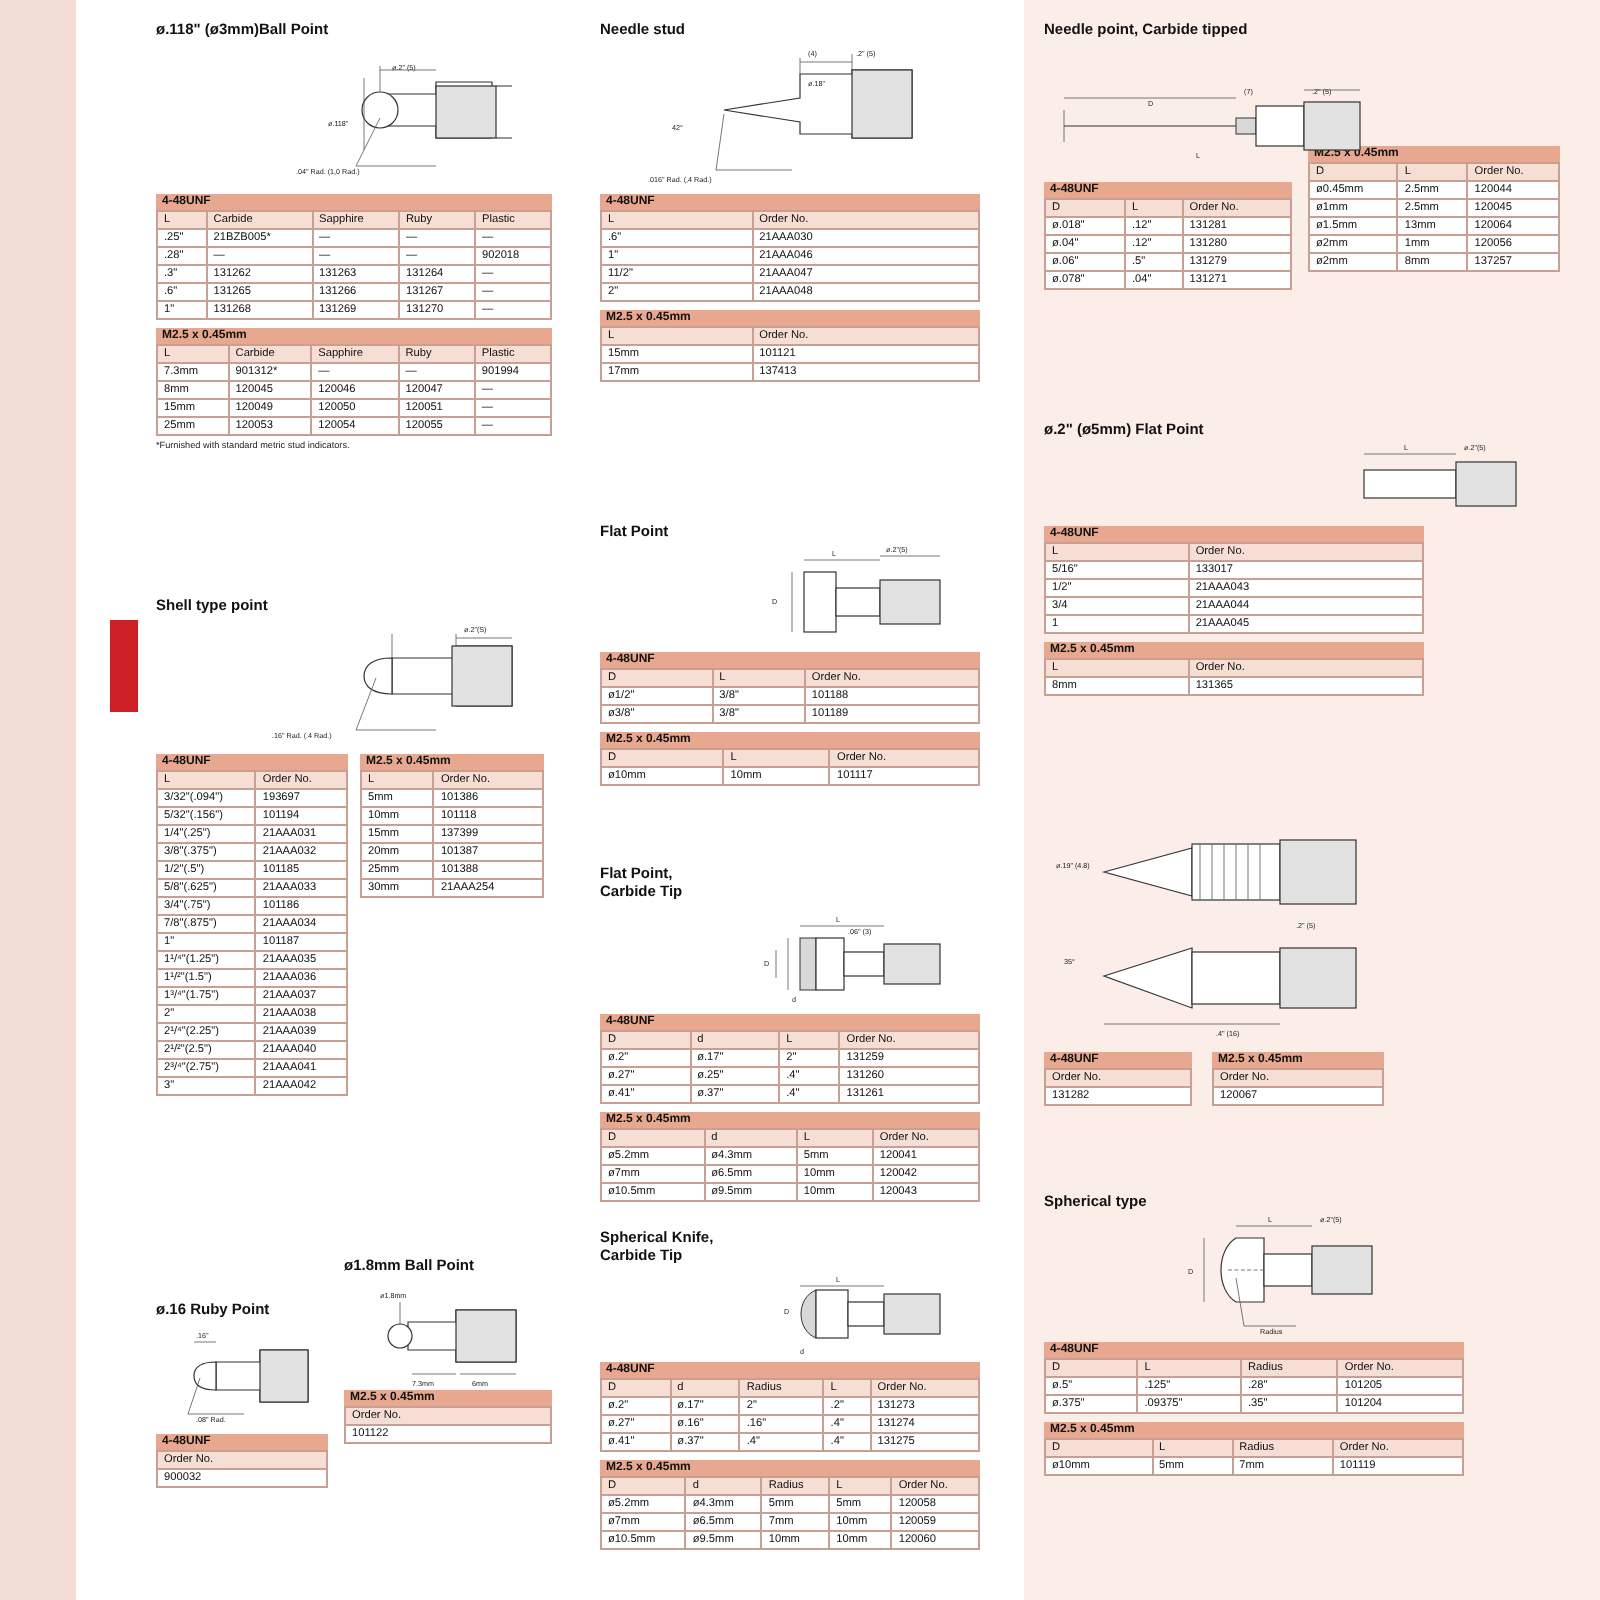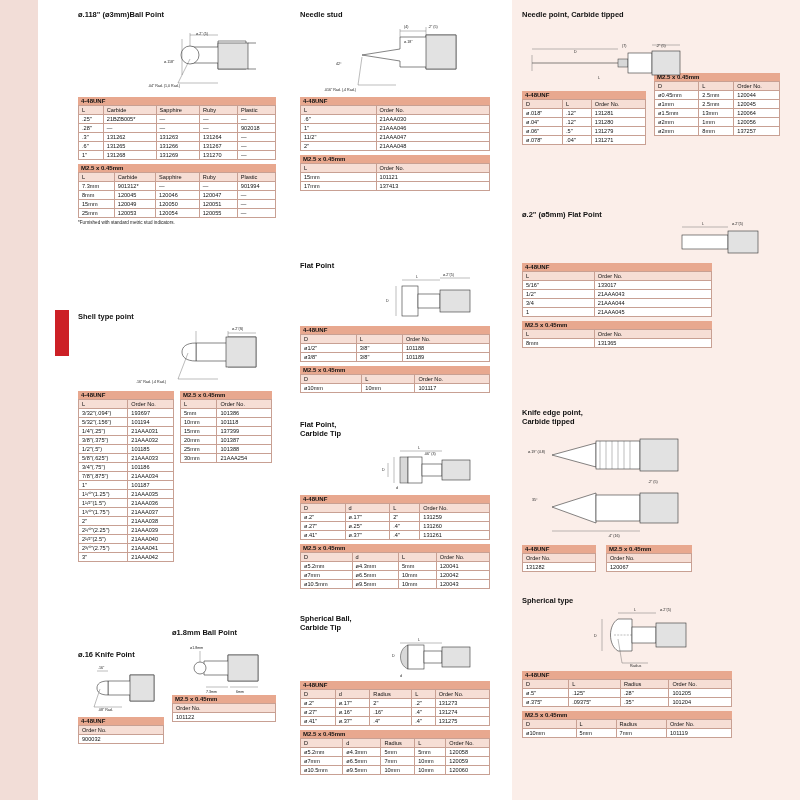--- a/index.html
+++ b/index.html
@@ -153,21 +153,21 @@
             <td>120053</td>
             <td>120054</td>
             <td>120055</td>
             <td>—</td>
           </tr>
       </tbody>
     </table>
     <div class="note">*Furnished with standard metric stud indicators.</div>
   </div>
 
-  <div class="col" style="left:78px;top:312px;width:198px;">
+  <div class="col" style="left:78px;top:298px;width:198px;">
     <div class="sect-title">Shell type point</div>
     <div class="fig" style="height:70px;">
       <svg width="198" height="70" viewBox="0 0 198 70">
         <path class="shp" d="M118,22 L150,22 L150,16 L178,16 L178,46 L150,46 L150,40 L118,40 Z"></path>
         <path class="shp" d="M118,22 C108,22 104,26 104,31 C104,36 108,40 118,40 Z"></path>
         <rect class="shpg" x="148" y="16" width="30" height="30"></rect>
         <path class="lnthin" d="M118,10 L118,22 M150,10 L150,16"></path>
         <path class="lnthin" d="M150,12 L178,12"></path>
         <text class="txt" x="154" y="9">ø.2"(S)</text>
         <text class="txt" x="58" y="62">.16" Rad. (.4 Rad.)</text>
@@ -290,21 +290,21 @@
                 <td>30mm</td>
                 <td>21AAA254</td>
               </tr>
           </tbody>
         </table>
       </div>
     </div>
   </div>
 
   <div class="col" style="left:78px;top:650px;width:86px;">
-    <div class="sect-title">ø.16 Knife Point</div>
+    <div class="sect-title">ø.16 Ruby Point</div>
     <div class="fig" style="height:58px;">
       <svg width="86" height="58" viewBox="0 0 86 58">
         <path class="shp" d="M30,22 L52,22 L52,16 L76,16 L76,42 L52,42 L52,36 L30,36 Z"></path>
         <path class="shp" d="M30,22 C22,22 19,25 19,29 C19,33 22,36 30,36 Z"></path>
         <rect class="shpg" x="52" y="16" width="24" height="26"></rect>
         <path class="lnthin" d="M19,12 L30,12"></path>
         <text class="txt" x="20" y="10">.16"</text>
         <text class="txt" x="20" y="52">.08" Rad.</text>
         <path class="lnthin" d="M22,30 L16,48 L44,48"></path>
       </svg>
@@ -465,21 +465,21 @@
       <tbody>
         <tr>
             <td>ø10mm</td>
             <td>10mm</td>
             <td>101117</td>
           </tr>
       </tbody>
     </table>
   </div>
 
-  <div class="col" style="left:300px;top:420px;width:190px;">
+  <div class="col" style="left:300px;top:432px;width:190px;">
     <div class="sect-title" style="white-space:pre-line">Flat Point,
 Carbide Tip</div>
     <div class="fig" style="height:56px;">
       <svg width="190" height="56" viewBox="0 0 190 56">
         <rect class="hatch" x="100" y="18" width="8" height="26"></rect>
         <rect class="shp" x="108" y="18" width="14" height="26"></rect>
         <rect class="shp" x="122" y="25" width="20" height="12"></rect>
         <rect class="shpg" x="142" y="21" width="28" height="20"></rect>
         <path class="lnthin" d="M94,18 L94,44 M88,24 L88,38"></path>
         <text class="txt" x="82" y="32">D</text>
@@ -547,21 +547,21 @@
             <td>ø10.5mm</td>
             <td>ø9.5mm</td>
             <td>10mm</td>
             <td>120043</td>
           </tr>
       </tbody>
     </table>
   </div>
 
   <div class="col" style="left:300px;top:614px;width:190px;">
-    <div class="sect-title" style="white-space:pre-line">Spherical Ball,
+    <div class="sect-title" style="white-space:pre-line">Spherical Knife,
 Carbide Tip</div>
     <div class="fig" style="height:48px;">
       <svg width="190" height="48" viewBox="0 0 190 48">
         <path class="hatch" d="M108,12 C98,16 98,32 108,36 Z"></path>
         <rect class="shp" x="108" y="12" width="16" height="24"></rect>
         <rect class="shp" x="124" y="18" width="18" height="12"></rect>
         <rect class="shpg" x="142" y="14" width="28" height="20"></rect>
         <path class="lnthin" d="M100,10 L142,10"></path>
         <text class="txt" x="118" y="8">L</text>
         <text class="txt" x="92" y="24">D</text>
@@ -785,22 +785,20 @@
           <tr>
               <td>8mm</td>
               <td>131365</td>
             </tr>
         </tbody>
       </table>
     </div>
   </div>
 
   <div class="col" style="left:522px;top:408px;width:266px;">
-    <div class="sect-title" style="white-space:pre-line">Knife edge point,
-Carbide tipped</div>
     <div class="fig" style="height:118px;">
       <svg width="266" height="118" viewBox="0 0 266 118">
 
         <path class="shp" d="M30,28 L74,16 L74,40 L30,28 Z"></path>
         <rect class="shp" x="74" y="14" width="44" height="28"></rect>
         <path class="lnthin" d="M78,14 L78,42 M84,14 L84,42 M90,14 L90,42 M96,14 L96,42 M102,14 L102,42 M108,14 L108,42"></path>
         <rect class="shpg" x="118" y="12" width="38" height="32"></rect>
         <text class="txt" x="6" y="26">ø.19" (4.8)</text>
         <text class="txt" x="126" y="56">.2" (5)</text>
 

